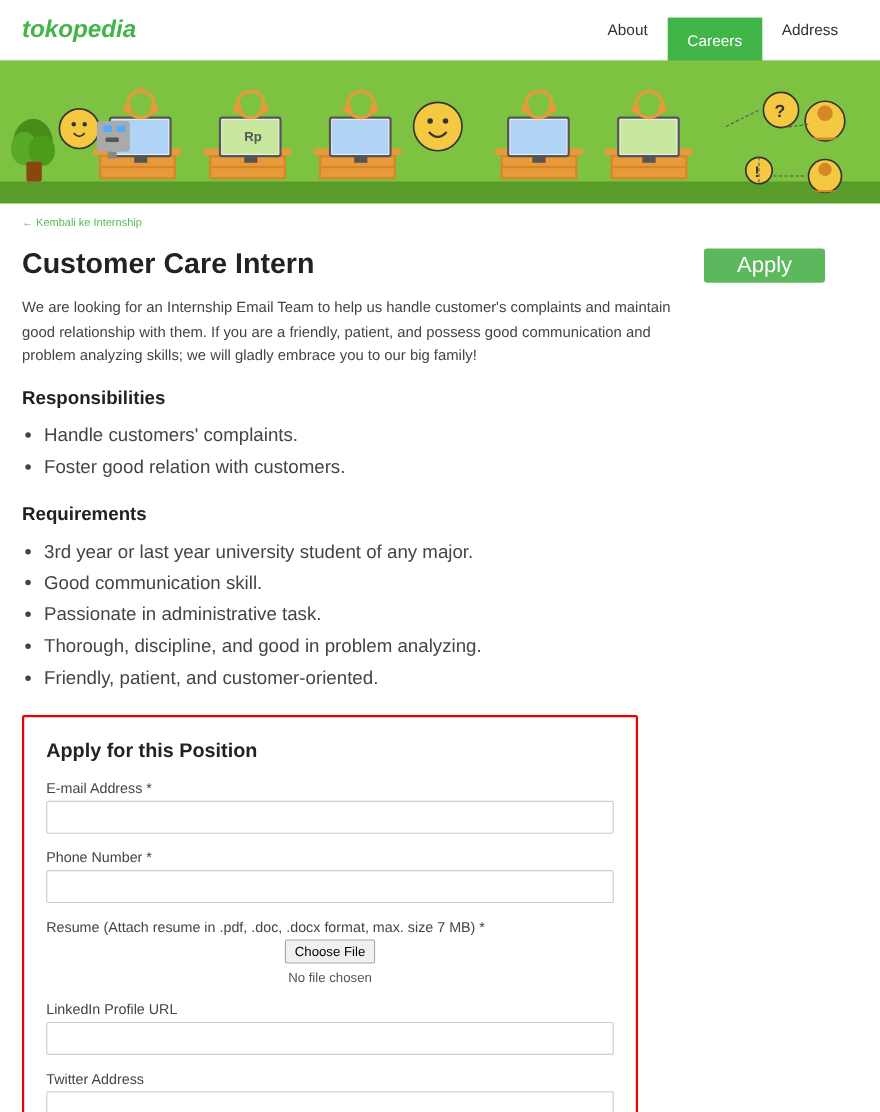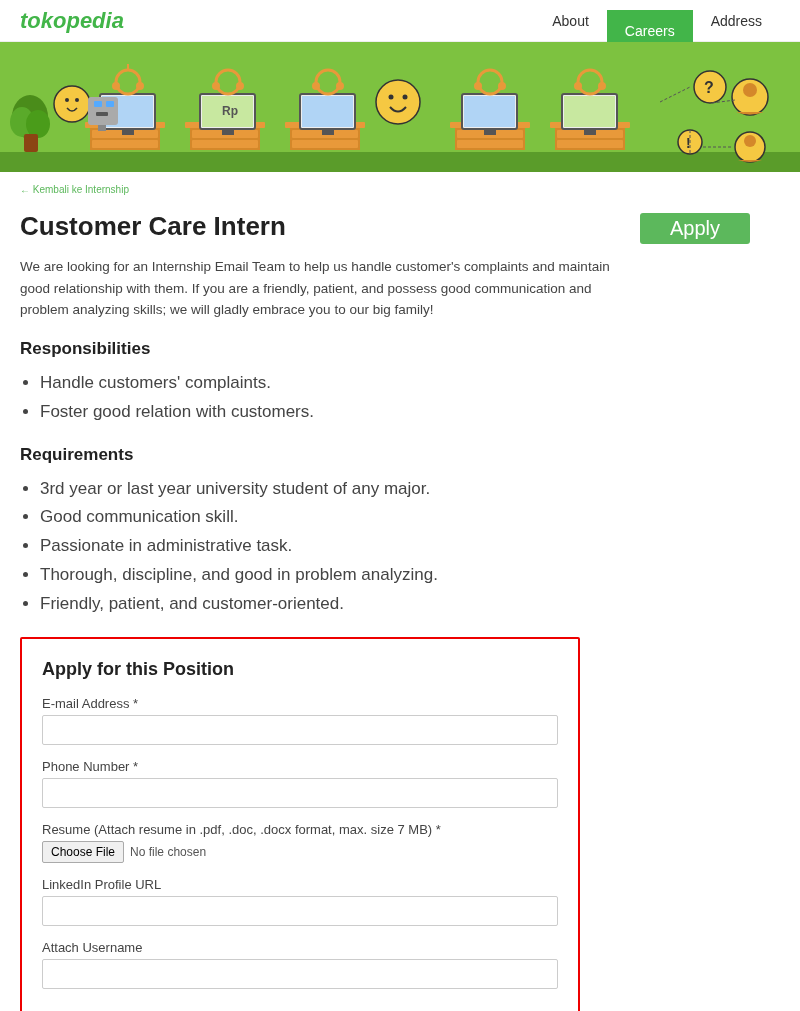--- a/index.html
+++ b/index.html
@@ -4,21 +4,21 @@
   <style>
     * { box-sizing: border-box; margin: 0; padding: 0; }
     body { font-family: Arial, sans-serif; font-size: 14px; color: #333; background: #fff; width: 800px; }
 
     
     .header {
       display: flex;
       align-items: center;
       justify-content: space-between;
       padding: 0 20px;
-      height: 42px;
+      height: 55px;
       background: #fff;
       border-bottom: 1px solid #eee;
     }
     .logo {
       font-size: 22px;
       font-weight: bold;
       color: #42b549;
       font-style: italic;
     }
     .nav {
@@ -151,20 +151,21 @@
       height: 30px;
       border: 1px solid #ccc;
       border-radius: 2px;
       padding: 0 6px;
       font-size: 13px;
     }
     .file-input-wrapper {
       display: flex;
       align-items: center;
       gap: 6px;
+      flex-direction: column;
     }
     .file-btn {
       background: #f0f0f0;
       border: 1px solid #aaa;
       padding: 3px 8px;
       font-size: 12px;
       cursor: pointer;
       border-radius: 2px;
     }
     .file-text {
@@ -340,21 +341,21 @@
 
         </div>
       </div>
 
       <div class="form-group">
         <label class="form-label">LinkedIn Profile URL</label>
         <input type="url" class="form-input" style="">
       </div>
 
       <div class="form-group">
-        <label class="form-label">Attach Username</label>
+        <label class="form-label">Twitter Address</label>
         <input type="text" class="form-input" style="">
       </div>
 
     </div>
   </div>
 
   <div class="sidebar">
     <button class="apply-btn">Apply</button>
   </div>
 </div>

